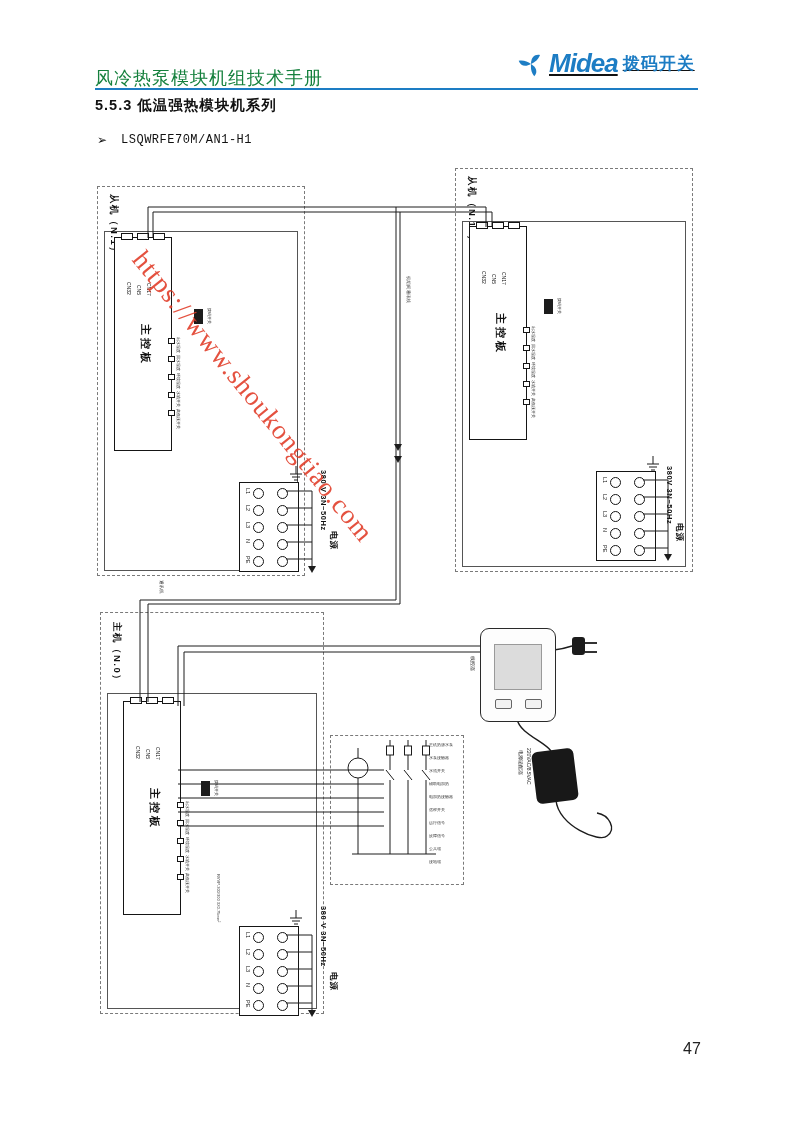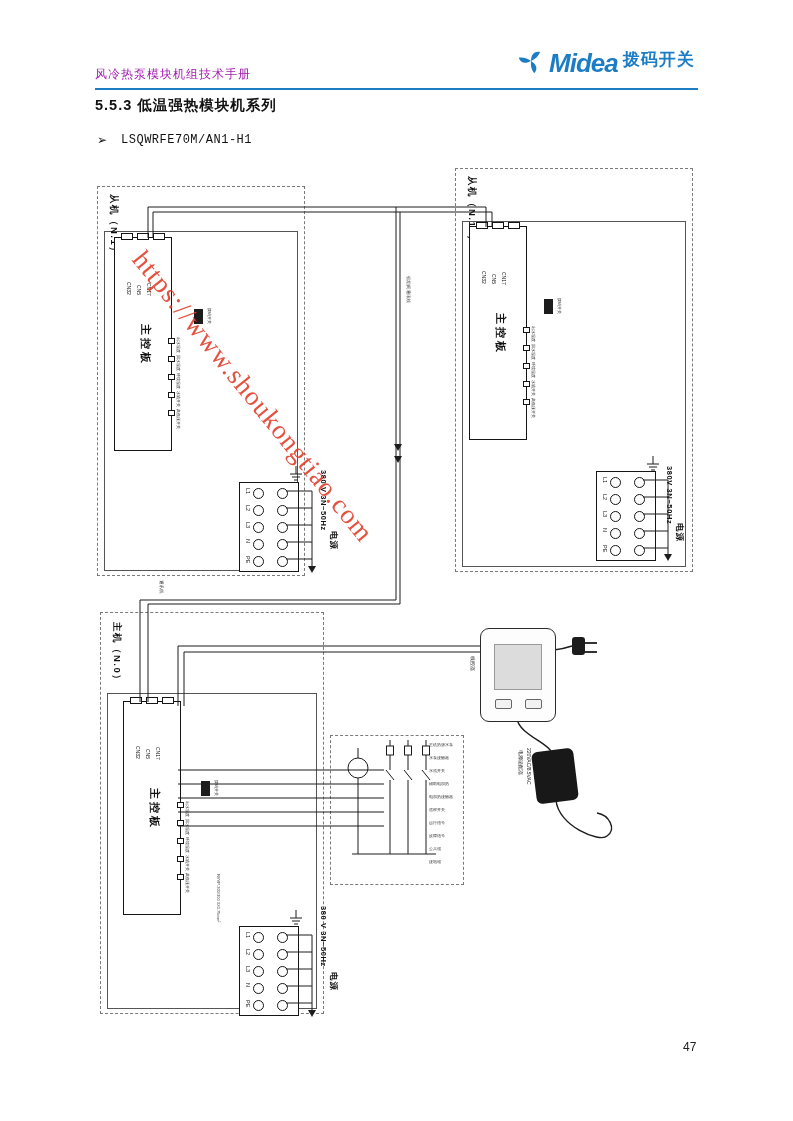--- a/index.html
+++ b/index.html
@@ -3,23 +3,23 @@
 <meta charset="utf-8">
 <style>
   html,body { margin:0; padding:0; background:#ffffff; }
   .page { position:relative; width:793px; height:1121px; background:#fff; overflow:hidden;
           font-family:"Liberation Sans", sans-serif; color:#111; }
 
   
   .v { position:absolute; transform:rotate(90deg); transform-origin:0 0; white-space:nowrap; line-height:1; }
 
   
-  .header-title { position:absolute; left:95px; top:66px; font-size:12px; color:#a21caf; letter-spacing:1px; }
+  .header-title { position:absolute; left:95px; top:66px; font-size:18px; color:#15803d; letter-spacing:1px; }
   .header-rule  { position:absolute; left:95px; top:88px; width:603px; height:2px; background:#1d7dc4; }
-  .logo { position:absolute; left:518px; top:48px; display:flex; gap:5px; }
+  .logo { position:absolute; left:518px; top:48px; display:flex; align-items:center; gap:5px;text-decoration:underline; }
   .logo-midea  { color:#1d7dc4; font-size:26px; font-weight:bold; font-style:italic; letter-spacing:-1px; }
   .logo-suffix { color:#1d7dc4; font-size:17px; font-weight:bold; letter-spacing:1px; }
   .section-title { position:absolute; left:95px; top:96px; font-size:14.5px; font-weight:bold; letter-spacing:1px; }
   .bullet-line { position:absolute; left:97px; top:133px; font-size:12px; display:flex; gap:14px; align-items:center; }
   .model { font-family:"Liberation Mono", monospace; font-size:12px; letter-spacing:0.5px; }
 
   
   .module  { position:absolute; border:1px dashed #7a7a7a; }
   .cabinet { position:absolute; border:1px solid #555; }
   .board   { position:absolute; border:1.5px solid #151515; background:#fff; }
@@ -47,21 +47,21 @@
                         background:#dcdcdc; border:1px solid #9a9a9a; }
   .controller .btn { position:absolute; width:15px; height:8px; border:1px solid #666; border-radius:2px; background:#f2f2f2; }
   .adapter { position:absolute; left:534px; top:750px; width:42px; height:52px; background:#181818;
              border-radius:6px; transform:rotate(-7deg); z-index:5; }
   .fieldbox { position:absolute; left:330px; top:735px; width:132px; height:148px; border:1px dashed #7a7a7a; }
   .flabel { position:absolute; left:98px; width:32px; font-size:4px; color:#333; line-height:1; white-space:nowrap; overflow:hidden; }
 
   .watermark { position:absolute; left:150px; top:245px; transform:rotate(51deg); transform-origin:0 0;
                font-family:"Liberation Serif", serif; font-size:27px; letter-spacing:1px;
                color:rgba(225,62,42,0.9); z-index:60; pointer-events:none; white-space:nowrap; }
-  .pagenum { position:absolute; left:683px; top:1040px; font-size:12px; color:#222; }
+  .pagenum { position:absolute; left:683px; top:1040px; font-size:16px; color:#222; }
 </style>
 </head>
 <body>
 
 <div class="page">
 
   <div class="header-title">风冷热泵模块机组技术手册</div>
   <div class="logo">
     <svg width="26" height="26" viewBox="0 0 26 26">
       <g fill="#1d7dc4">

